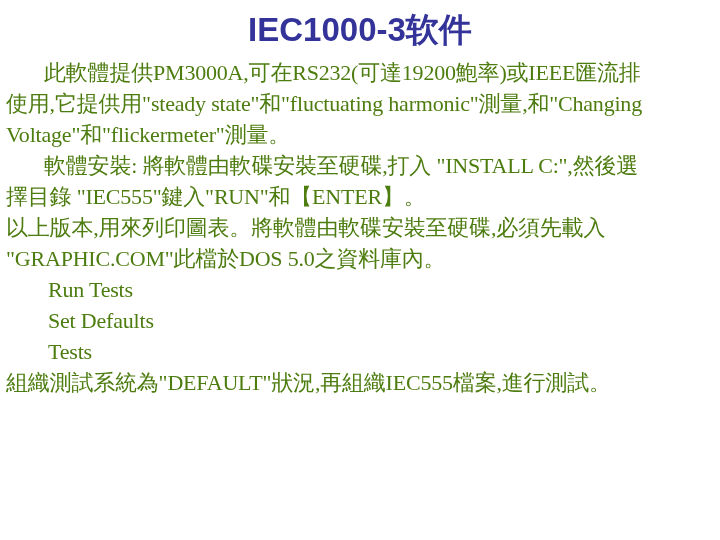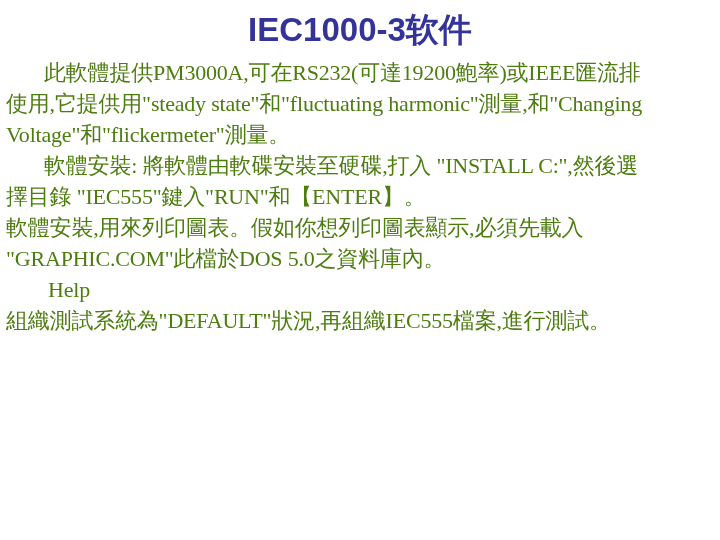--- a/index.html
+++ b/index.html
@@ -61,19 +61,21 @@
 
   <div id="slide-title">IEC1000-3软件</div>
 
   <div id="body-block">
 
     <div class="line ind">此軟體提供PM3000A,可在RS232(可達19200鮑率)或IEEE匯流排</div>
     <div class="line flush">使用,它提供用"steady state"和"fluctuating harmonic"測量,和"Changing</div>
     <div class="line flush">Voltage"和"flickermeter"測量。</div>
     <div class="line ind">軟體安裝: 將軟體由軟碟安裝至硬碟,打入 "INSTALL C:",然後選</div>
     <div class="line flush">擇目錄  "IEC555"鍵入"RUN"和【ENTER】。</div>
-    <div class="line flush">軟體安裝,用來列印圖表。假如你想列印圖表顯示,必須先載入</div>
+    <div class="line flush">以上版本,用來列印圖表。將軟體由軟碟安裝至硬碟,必須先載入</div>
     <div class="line flush">"GRAPHIC.COM"此檔於DOS 5.0之資料庫內。</div>
-    <div class="line menu">Help</div>
+    <div class="line menu">Run Tests</div>
+    <div class="line menu">Set Defaults</div>
+    <div class="line menu">Tests</div>
     <div class="line flush">組織測試系統為"DEFAULT"狀況,再組織IEC555檔案,進行測試。</div>
 
   </div>
 </div>
 
 </body></html>

